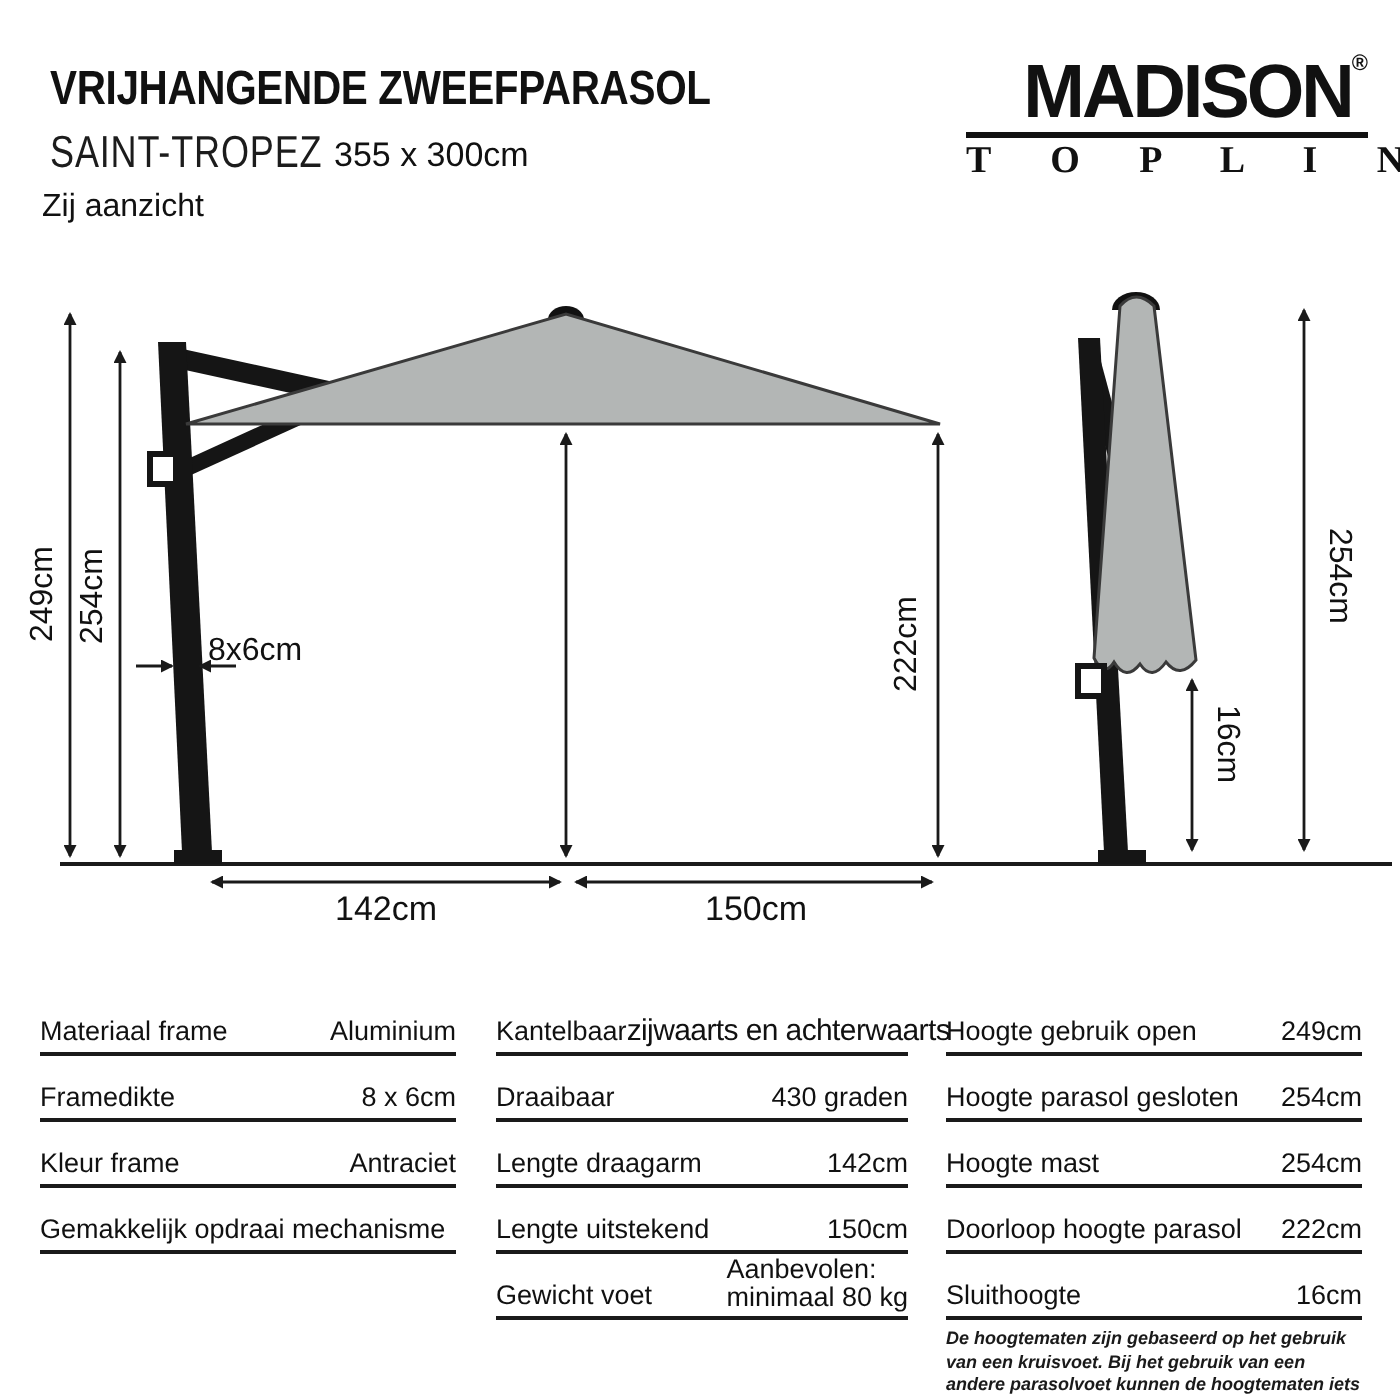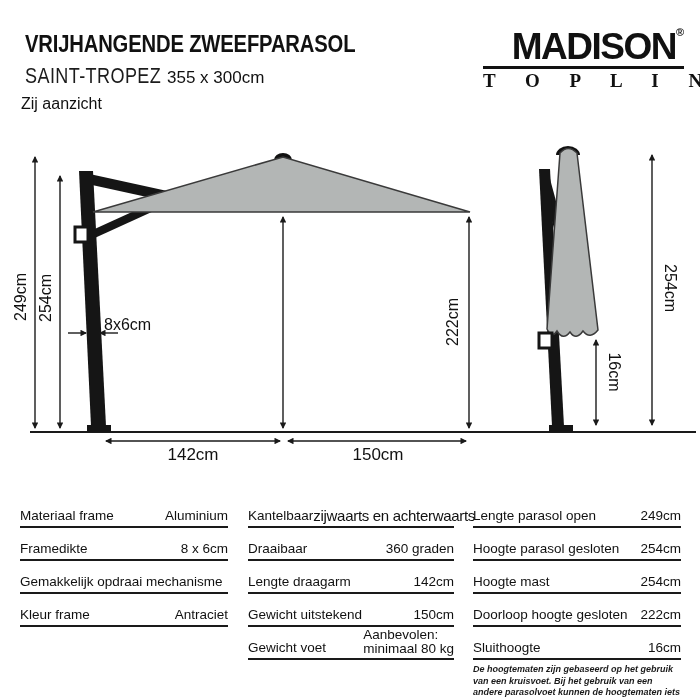--- a/index.html
+++ b/index.html
@@ -110,66 +110,66 @@
 <div class="spec-col" id="col1">
   <div class="spec-row">
     <span class="lb">Materiaal frame</span>
     <span class="v">Aluminium</span>
   </div>
   <div class="spec-row">
     <span class="lb">Framedikte</span>
     <span class="v">8 x 6cm</span>
   </div>
   <div class="spec-row">
-    <span class="lb">Gemakkelijk opdraai mechanisme</span>
+    <span class="lb">Kleur frame</span>
+    <span class="v">Antraciet</span>
   </div>
   <div class="spec-row">
-    <span class="lb">Kleur frame</span>
-    <span class="v">Antraciet</span>
+    <span class="lb">Gemakkelijk opdraai mechanisme</span>
   </div>
 </div>
 
 <div class="spec-col" id="col2">
   <div class="spec-row">
     <span class="lb">Kantelbaar</span>
     <span class="v long">zijwaarts en achterwaarts</span>
   </div>
   <div class="spec-row">
     <span class="lb">Draaibaar</span>
-    <span class="v">360 graden</span>
+    <span class="v">430 graden</span>
   </div>
   <div class="spec-row">
     <span class="lb">Lengte draagarm</span>
     <span class="v">142cm</span>
   </div>
   <div class="spec-row">
-    <span class="lb">Gewicht uitstekend</span>
+    <span class="lb">Lengte uitstekend</span>
     <span class="v">150cm</span>
   </div>
   <div class="spec-row">
     <span class="lb">Gewicht voet</span>
     <span class="v2"><span>Aanbevolen:</span><br><span>minimaal 80 kg</span></span>
   </div>
 </div>
 
 <div class="spec-col" id="col3">
   <div class="spec-row">
-    <span class="lb">Lengte parasol open</span>
+    <span class="lb">Hoogte gebruik open</span>
     <span class="v">249cm</span>
   </div>
   <div class="spec-row">
     <span class="lb">Hoogte parasol gesloten</span>
     <span class="v">254cm</span>
   </div>
   <div class="spec-row">
     <span class="lb">Hoogte mast</span>
     <span class="v">254cm</span>
   </div>
   <div class="spec-row">
-    <span class="lb">Doorloop hoogte gesloten</span>
+    <span class="lb">Doorloop hoogte parasol</span>
     <span class="v">222cm</span>
   </div>
   <div class="spec-row">
     <span class="lb">Sluithoogte</span>
     <span class="v">16cm</span>
   </div>
 </div>
 
 <div class="abs" id="footnote">De hoogtematen zijn gebaseerd op het gebruik van een kruisvoet. Bij het gebruik van een andere parasolvoet kunnen de hoogtematen iets afwijken.</div>
 

